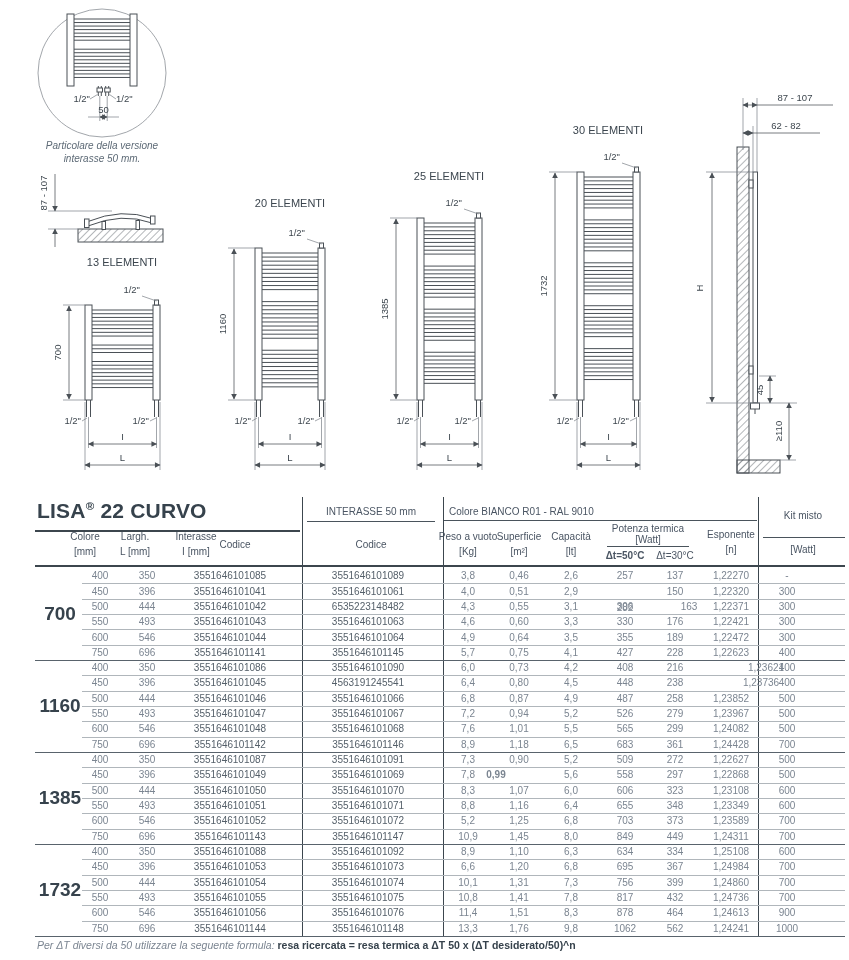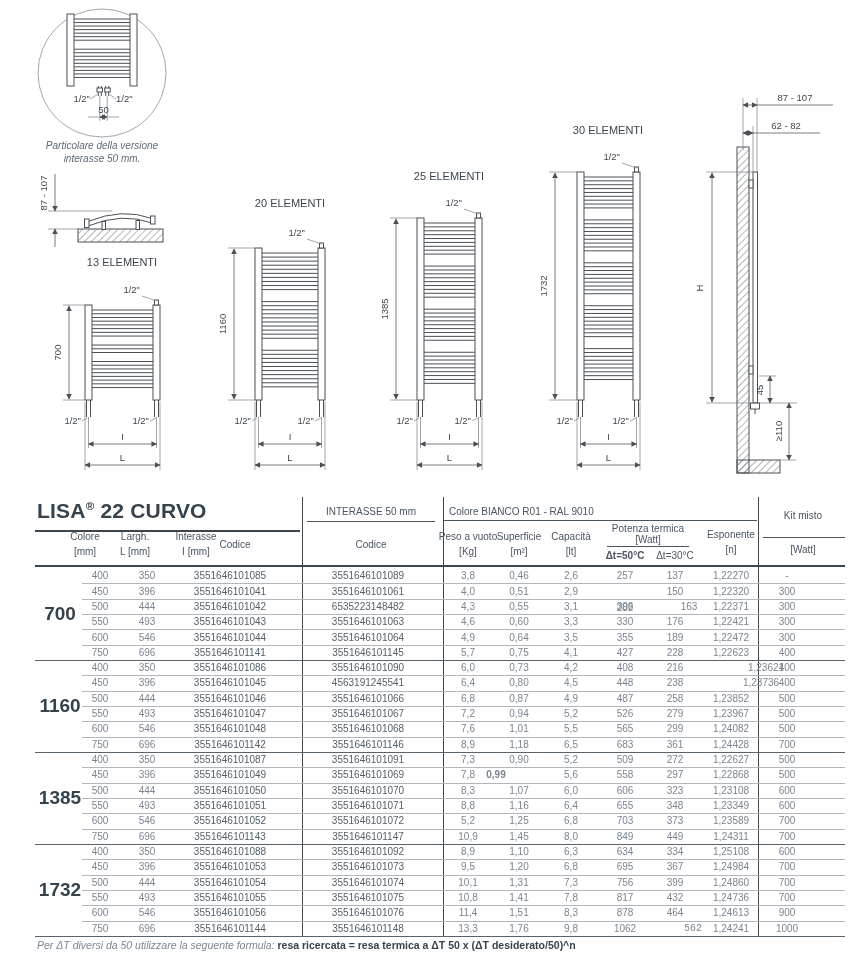--- a/index.html
+++ b/index.html
@@ -689,21 +689,21 @@
         <span class="cell c7" style="left: 543px;">634</span>
         <span class="cell c8" style="left: 593px;">334</span>
         <span class="cell c9" style="left: 649px;">1,25108</span>
         <span class="cell c10" style="left: 705px;">600</span>
       </div>
       <div class="trow" style="top: 291.27px;">
         <span class="cell c0" style="left: 18px;">450</span>
         <span class="cell c1" style="left: 65px;">396</span>
         <span class="cell c2" style="left: 148px;">3551646101053</span>
         <span class="cell c3" style="left: 286px;">3551646101073</span>
-        <span class="cell c4" style="left: 386px;">9,5</span>
+        <span class="cell c4" style="left: 386px;">6,6</span>
         <span class="cell c5" style="left: 437px;">1,20</span>
         <span class="cell c6" style="left: 489px;">6,8</span>
         <span class="cell c7" style="left: 543px;">695</span>
         <span class="cell c8" style="left: 593px;">367</span>
         <span class="cell c9" style="left: 649px;">1,24984</span>
         <span class="cell c10" style="left: 705px;">700</span>
       </div>
       <div class="trow" style="top: 306.6px;">
         <span class="cell c0" style="left: 18px;">500</span>
         <span class="cell c1" style="left: 65px;">444</span>
@@ -745,21 +745,21 @@
       </div>
       <div class="trow last" style="top: 352.59px;">
         <span class="cell c0" style="left: 18px;">750</span>
         <span class="cell c1" style="left: 65px;">696</span>
         <span class="cell c2" style="left: 148px;">3551646101144</span>
         <span class="cell c3" style="left: 286px;">3551646101148</span>
         <span class="cell c4" style="left: 386px;">13,3</span>
         <span class="cell c5" style="left: 437px;">1,76</span>
         <span class="cell c6" style="left: 489px;">9,8</span>
         <span class="cell c7" style="left: 543px;">1062</span>
-        <span class="cell c8" style="left: 611px; font-family: Liberation Mono, monospace;">562</span>
+        <span class="cell c8" style="left: 593px;">562</span>
         <span class="cell c9" style="left: 649px;">1,24241</span>
         <span class="cell c10" style="left: 705px;">1000</span>
       </div>
       <div class="gsep" style="top: 367.92px;"></div>
     </div>
 
   
   <div class="footer">
     <span class="fi">Per ΔT diversi da 50 utilizzare la seguente formula: </span><b class="fb">resa ricercata = resa termica a ΔT 50 x (ΔT desiderato/50)^n</b>
   </div>

